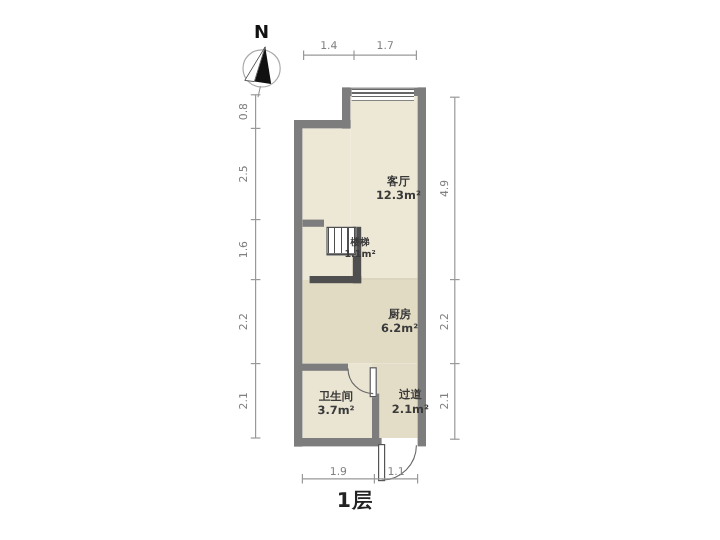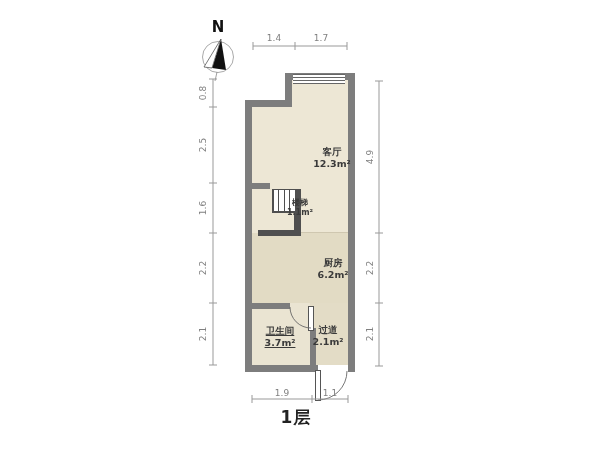--- a/index.html
+++ b/index.html
@@ -119,24 +119,24 @@
     <div>12.3m²</div>
   </div>
   <div class="room-label small" style="left:276px;top:207px;margin-left:24px;">
     <div>楼梯</div>
     <div>1.1m²</div>
   </div>
   <div class="room-label" style="left:300px;top:269px;margin-left:33px;">
     <div>厨房</div>
     <div>6.2m²</div>
   </div>
-  <div class="room-label" style="left:280px;top:337px;text-decoration:underline;">
+  <div class="room-label" style="left:280px;top:337px;">
     <div>卫生间</div>
     <div>3.7m²</div>
   </div>
-  <div class="room-label" style="left:328px;top:336px;">
+  <div class="room-label" style="left:342px;top:336px;">
     <div>过道</div>
     <div>2.1m²</div>
   </div>
 
   <div class="title" style="left:296px;top:417px;">1层</div>
 
 </div>
 
 </body></html>

